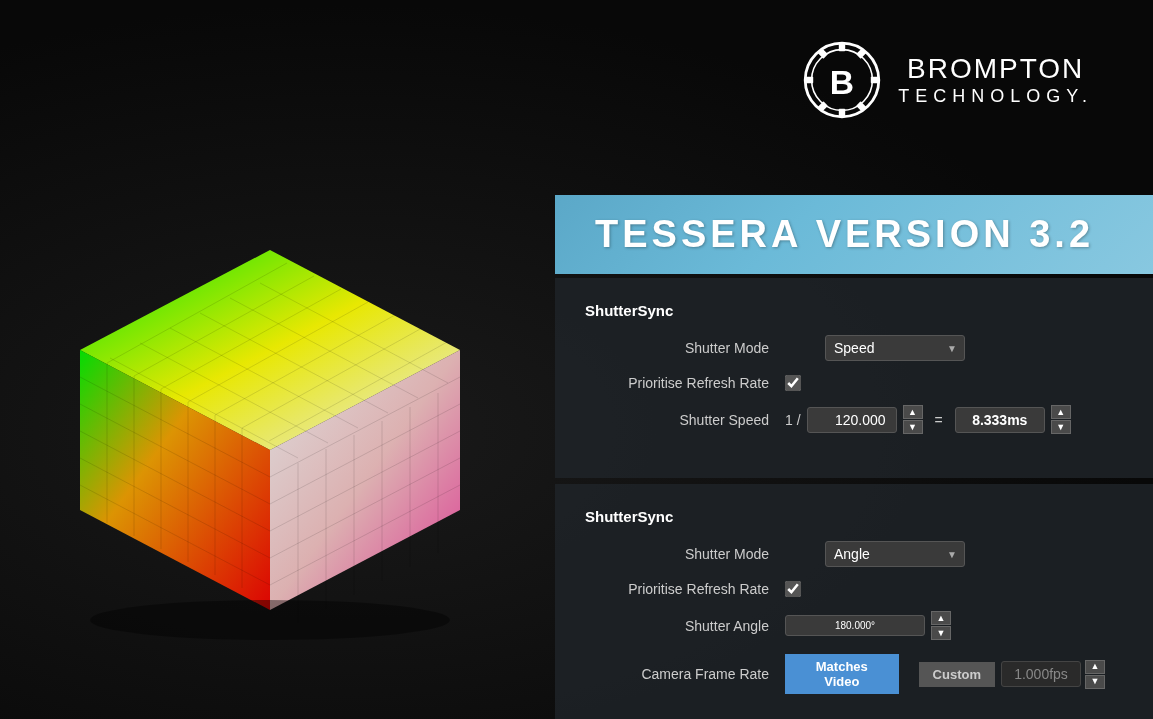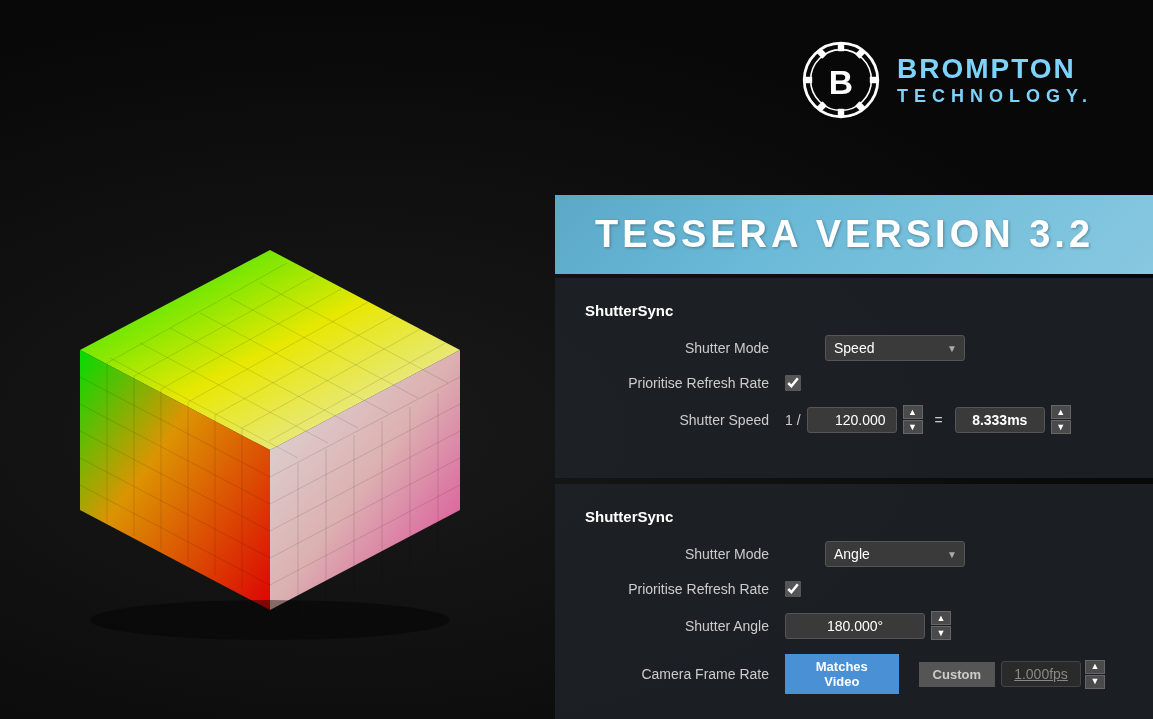--- a/index.html
+++ b/index.html
@@ -29,26 +29,27 @@
       align-items: center;
       gap: 16px;
     }
 
     .logo-circle {
       width: 80px;
       height: 80px;
     }
 
     .logo-text {
-      color: #7dd3fc;
+      color: #ffffff;
       font-size: 28px;
-      font-weight: 700;
+      font-weight: 400;
       letter-spacing: 2px;
       line-height: 1.2;
       text-transform: uppercase;
+      text-align: center;
     }
 
     .logo-text .tech {
       font-size: 18px;
       letter-spacing: 6px;
     }
 
     
     .cube-area {
       position: absolute;
@@ -216,21 +217,21 @@
       width: 90px;
       text-align: center;
       font-weight: bold;
     }
 
     
     .angle-value {
       background: #3a3a3a;
       border: 1px solid #555;
       color: white;
-      font-size: 14px;
+      font-size: 10px;
       padding: 4px 10px;
       border-radius: 3px;
       width: 140px;
       text-align: center;
     }
 
     
     .frame-rate-row {
       display: flex;
       align-items: center;
@@ -259,21 +260,20 @@
     .fps-value {
       background: #2a2a2a;
       border: 1px solid #444;
       color: #888;
       font-size: 14px;
       padding: 4px 10px;
       border-radius: 3px;
       width: 80px;
       text-align: center;
       margin-left: 6px;
-      text-decoration: underline;
     }
   </style>
 </head>
 <body>
 
 <div class="bg"></div>
 
 <div class="logo-area">
   <svg class="logo-circle" viewBox="0 0 100 100" xmlns="http://www.w3.org/2000/svg">
     <circle cx="50" cy="50" r="46" fill="none" stroke="white" stroke-width="3.5"></circle>

